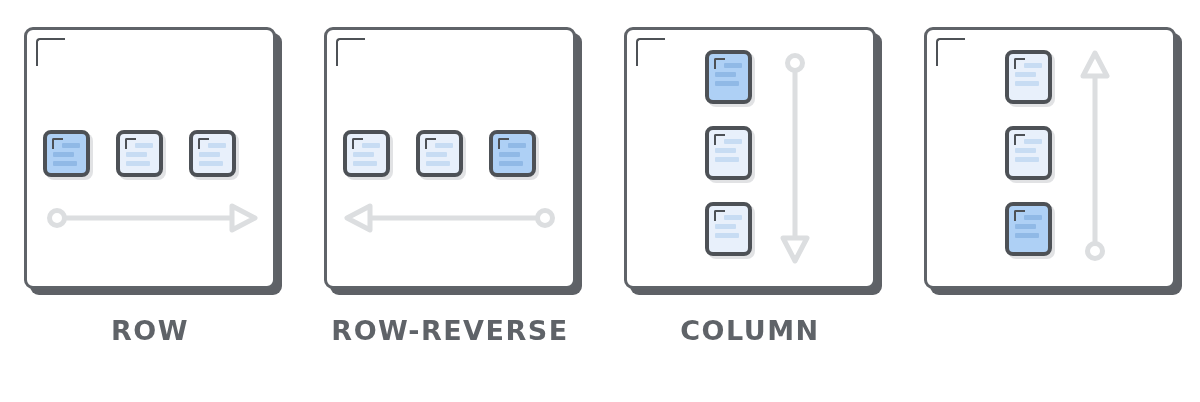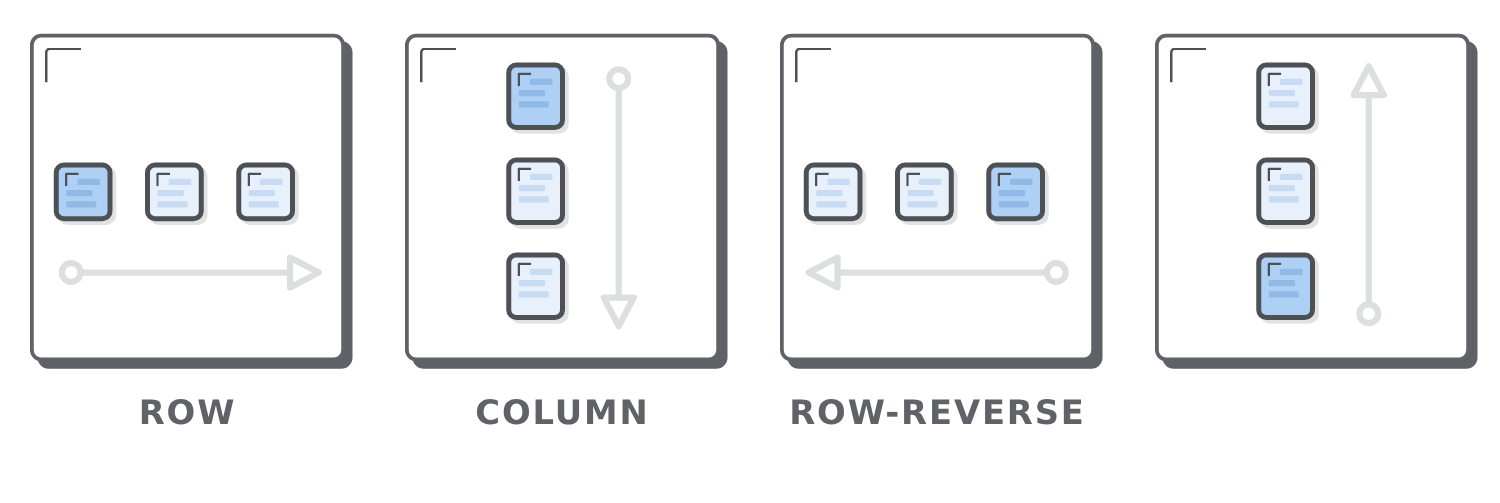--- a/index.html
+++ b/index.html
@@ -195,20 +195,56 @@
         </svg>
       </div>
     </div>
     <div class="caption">ROW</div>
   </div>
 
   <div class="panel-wrap">
     <div class="container-box">
       <span class="corner-mark"></span>
 
+      <div class="items row">
+        <div class="doc">
+          <span class="doc-corner"></span>
+          <span class="line l1"></span>
+          <span class="line l2"></span>
+          <span class="line l3"></span>
+        </div>
+        <div class="doc">
+          <span class="doc-corner"></span>
+          <span class="line l1"></span>
+          <span class="line l2"></span>
+          <span class="line l3"></span>
+        </div>
+        <div class="doc active">
+          <span class="doc-corner"></span>
+          <span class="line l1"></span>
+          <span class="line l2"></span>
+          <span class="line l3"></span>
+        </div>
+      </div>
+
+      <div class="axis h">
+        <svg width="218" height="32" viewBox="0 0 218 32">
+          <line x1="28" y1="16" x2="196" y2="16" stroke="#dcdee0" stroke-width="5"></line>
+          <circle cx="203" cy="16" r="7.5" fill="none" stroke="#dcdee0" stroke-width="5"></circle>
+          <path d="M28 4 L5 16 L28 28 Z" fill="none" stroke="#dcdee0" stroke-width="5" stroke-linejoin="round"></path>
+        </svg>
+      </div>
+    </div>
+    <div class="caption">ROW-REVERSE</div>
+  </div>
+
+  <div class="panel-wrap">
+    <div class="container-box">
+      <span class="corner-mark"></span>
+
       <div class="items col">
         <div class="doc col-card active">
           <span class="doc-corner"></span>
           <span class="line l1"></span>
           <span class="line l2"></span>
           <span class="line l3"></span>
         </div>
         <div class="doc col-card">
           <span class="doc-corner"></span>
           <span class="line l1"></span>
@@ -231,56 +267,20 @@
         </svg>
       </div>
     </div>
     <div class="caption">COLUMN</div>
   </div>
 
   <div class="panel-wrap">
     <div class="container-box">
       <span class="corner-mark"></span>
 
-      <div class="items row">
-        <div class="doc">
-          <span class="doc-corner"></span>
-          <span class="line l1"></span>
-          <span class="line l2"></span>
-          <span class="line l3"></span>
-        </div>
-        <div class="doc">
-          <span class="doc-corner"></span>
-          <span class="line l1"></span>
-          <span class="line l2"></span>
-          <span class="line l3"></span>
-        </div>
-        <div class="doc active">
-          <span class="doc-corner"></span>
-          <span class="line l1"></span>
-          <span class="line l2"></span>
-          <span class="line l3"></span>
-        </div>
-      </div>
-
-      <div class="axis h">
-        <svg width="218" height="32" viewBox="0 0 218 32">
-          <line x1="28" y1="16" x2="196" y2="16" stroke="#dcdee0" stroke-width="5"></line>
-          <circle cx="203" cy="16" r="7.5" fill="none" stroke="#dcdee0" stroke-width="5"></circle>
-          <path d="M28 4 L5 16 L28 28 Z" fill="none" stroke="#dcdee0" stroke-width="5" stroke-linejoin="round"></path>
-        </svg>
-      </div>
-    </div>
-    <div class="caption">ROW-REVERSE</div>
-  </div>
-
-  <div class="panel-wrap">
-    <div class="container-box">
-      <span class="corner-mark"></span>
-
       <div class="items col">
         <div class="doc col-card">
           <span class="doc-corner"></span>
           <span class="line l1"></span>
           <span class="line l2"></span>
           <span class="line l3"></span>
         </div>
         <div class="doc col-card">
           <span class="doc-corner"></span>
           <span class="line l1"></span>

